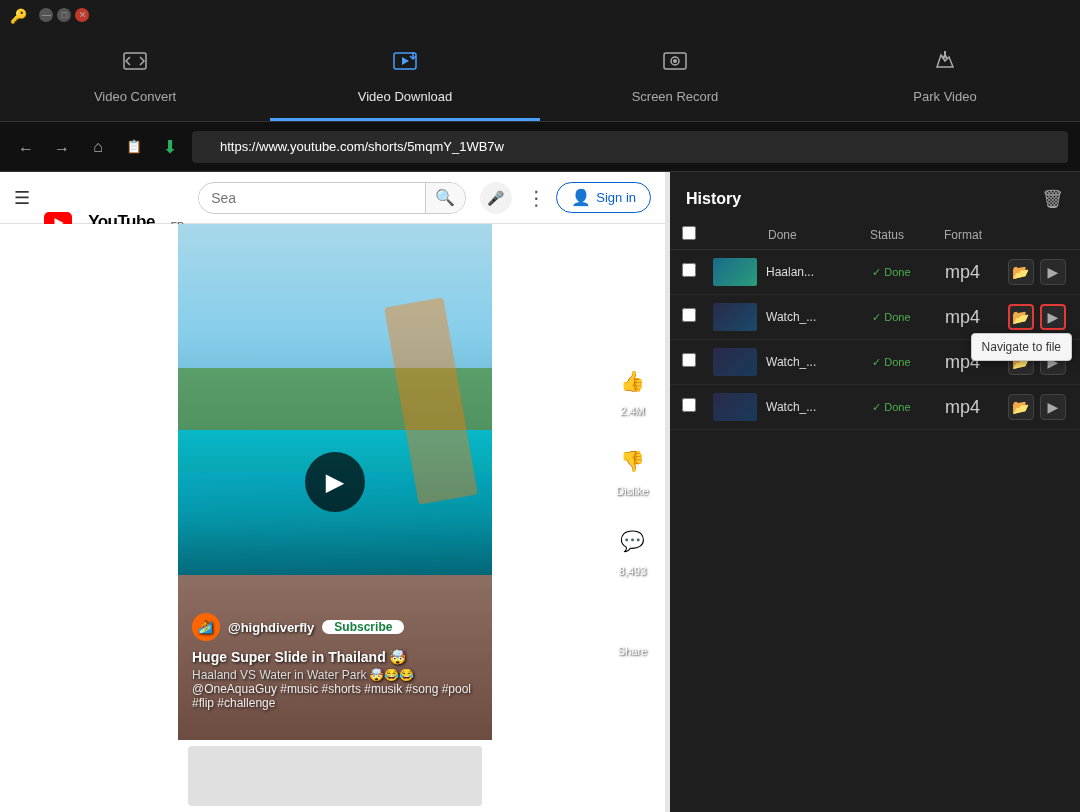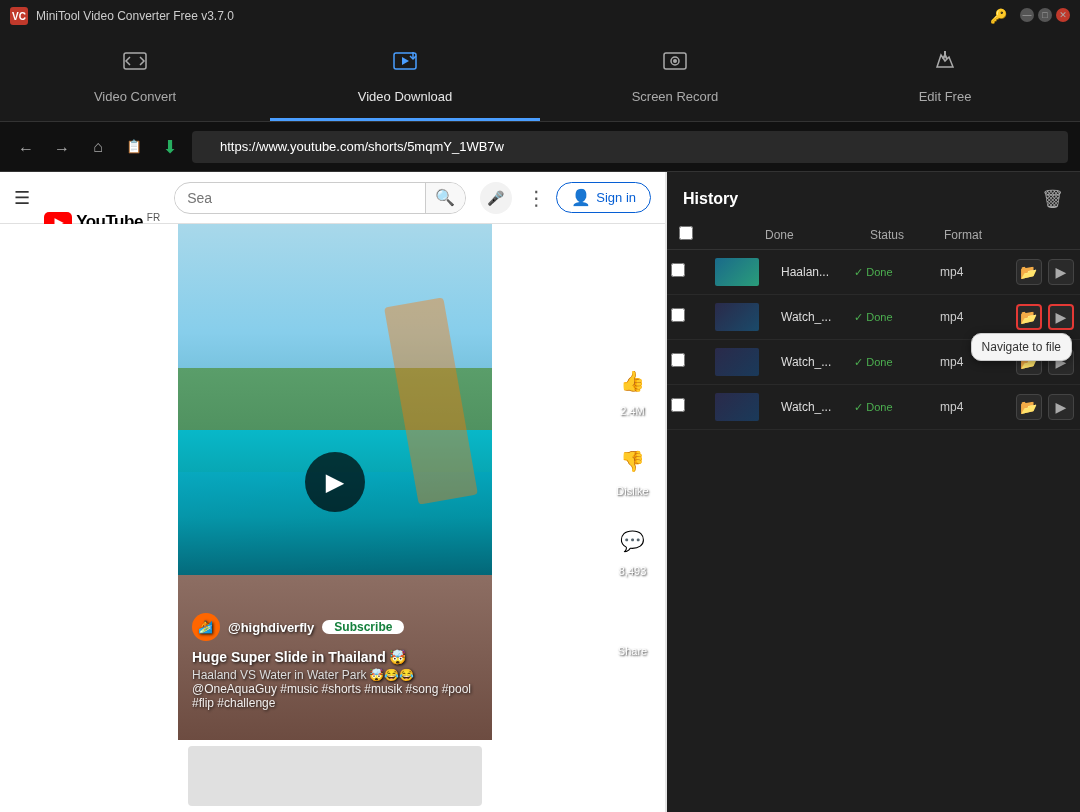--- a/index.html
+++ b/index.html
@@ -83,21 +83,21 @@
 
     
     .yt-header {
       background: #fff;
       height: 52px;
       display: flex; align-items: center;
       padding: 0 14px; gap: 14px;
       border-bottom: 1px solid #e0e0e0;
     }
     .yt-menu-icon { font-size: 18px; color: #333; cursor: pointer; }
-    .yt-logo { display: flex; align-items: flex-start; gap: 4px; cursor: pointer; margin-top: 48px; }
+    .yt-logo { display: flex; align-items: flex-end; gap: 16px; cursor: pointer; margin-top: 48px; }
     .yt-logo-icon {
       width: 28px; height: 20px; background: #ff0000;
       border-radius: 5px; display: flex; align-items: center; justify-content: center;
     }
     .yt-logo-icon::after {
       content: '▶'; color: #fff; font-size: 12px; margin-left: 2px;
     }
     .yt-logo-text { font-size: 17px; font-weight: bold; color: #000; letter-spacing: -0.5px; }
     .yt-logo-sup { font-size: 10px; color: #555; vertical-align: super; }
     .yt-search-bar {
@@ -166,55 +166,55 @@
       border-radius: 50%; display: flex; align-items: center; justify-content: center;
       font-size: 20px;
     }
     .video-action-label { font-size: 11px; color: #fff; text-shadow: 1px 1px 2px rgba(0,0,0,0.8); }
 
     
     .history-pane {
       flex: 1;
       background: #1e1e1e;
       display: flex; flex-direction: column;
-      border-left: 2px solid #e5e5e5;
+      border-left: 5px solid #e5e5e5;
     }
     .history-header {
       padding: 16px 16px 10px;
       display: flex; align-items: center; justify-content: space-between;
     }
     .history-title { font-size: 16px; font-weight: 600; color: #fff; }
     .history-delete-btn {
       background: none; border: none; color: #aaa; font-size: 18px; cursor: pointer;
     }
     .history-table-header {
       display: grid; grid-template-columns: 28px 50px 1fr 70px 60px 60px;
       padding: 6px 12px; border-bottom: 1px solid #333;
       font-size: 12px; color: #aaa; align-items: center; gap: 4px;
     }
     .history-row {
       display: grid; grid-template-columns: 28px 50px 1fr 70px 60px 60px;
-      padding: 8px 4px; border-bottom: 1px solid #2a2a2a;
-      align-items: center; gap: 16px; cursor: pointer;
+      padding: 8px 12px; border-bottom: 1px solid #2a2a2a;
+      align-items: center; gap: 3px; cursor: pointer;
     }
     .history-checkbox {
       width: 14px; height: 14px; border: 1px solid #555; border-radius: 2px;
       background: transparent; cursor: pointer;
     }
     .history-thumb {
       width: 44px; height: 28px; background: #333; border-radius: 2px;
       overflow: hidden;
     }
     .history-thumb-inner {
       width: 100%; height: 100%;
       background: linear-gradient(135deg, #1a6a8a, #2a9d7a);
     }
     .history-filename { font-size: 12px; color: #ddd; overflow: hidden; text-overflow: ellipsis; white-space: nowrap; }
     .history-status { font-size: 11px; color: #4caf50; display: flex; align-items: center; gap: 2px; }
-    .history-format { font-size: 12px; color: #ccc; }
+    .history-format { font-size: 18px; color: #ccc; }
     .history-actions { display: flex; gap: 6px; align-items: center; }
     .history-action-btn {
       width: 26px; height: 26px; background: #2a2a2a; border: 1px solid #444;
       border-radius: 4px; display: flex; align-items: center; justify-content: center;
       cursor: pointer; color: #aaa; font-size: 14px;
     }
 
     
     .tooltip-popup {
       position: absolute;
@@ -234,24 +234,20 @@
     }
 
     .history-rows-container {
       position: relative;
     }
   </style>
 </head>
 <body>
 
 <div class="title-bar">
-  <div class="title-bar-left">
-    <div class="app-logo">VC</div>
-    <span class="title-bar-title">MiniTool Video Converter Free v3.7.0</span>
-  </div>
   <div class="title-bar-controls">
 
     <span style="color:#888;font-size:14px;margin-right:8px;">🔑</span>
     <button class="title-bar-btn min">—</button>
     <button class="title-bar-btn max">□</button>
     <button class="title-bar-btn close">✕</button>
   </div>
 </div>
 
 <div class="nav-tabs">
@@ -288,21 +284,21 @@
   </div>
   <div class="nav-tab">
     <span class="nav-tab-icon">
       <svg width="28" height="28" viewBox="0 0 28 28" fill="none">
         <path d="M6 20 L10 8 L14 14 L18 10 L22 20 Z" stroke="#aaa" stroke-width="1.5" fill="none"></path>
         <line x1="14" y1="4" x2="14" y2="8" stroke="#aaa" stroke-width="2"></line>
         <line x1="14" y1="8" x2="12" y2="12" stroke="#aaa" stroke-width="2"></line>
         <line x1="14" y1="8" x2="16" y2="12" stroke="#aaa" stroke-width="2"></line>
       </svg>
     </span>
-    <span>Edit Free</span>
+    <span>Park Video</span>
   </div>
 </div>
 
 <div class="url-bar-area">
   <button class="nav-btn">←</button>
   <button class="nav-btn">→</button>
   <button class="nav-btn">⌂</button>
   <button class="nav-btn" style="font-size:13px;">📋</button>
   <button class="nav-btn" style="color:#27ae60;font-size:18px;">⬇</button>
   <input class="url-input" value="https://www.youtube.com/shorts/5mqmY_1WB7w" style="">
@@ -438,21 +434,21 @@
           <div class="history-thumb-inner" style="background: linear-gradient(135deg, #2a2a4a, #1a4a6a);"></div>
         </div>
         <div class="history-filename">Watch_...</div>
         <div class="history-status">✓ Done</div>
         <div class="history-format">mp4</div>
         <div class="history-actions row-2-actions">
           <button class="history-action-btn" title="Navigate to file" style="border:2px solid #e53935; background:#2a2a2a;">📂</button>
           <button class="history-action-btn" title="Play" style="border:2px solid #e53935;">▶</button>
         </div>
 
-        <div class="tooltip-popup" style="position:absolute; right:8px; top:38px; z-index:50;border-radius:10px;">Navigate to file</div>
+        <div class="tooltip-popup" style="position:absolute; right:8px; top:38px; z-index:50;">Navigate to file</div>
       </div>
 
       <div class="history-row">
         <div>
           <input type="checkbox" class="history-checkbox" style="">
         </div>
         <div class="history-thumb">
           <div class="history-thumb-inner" style="background: linear-gradient(135deg, #2a2a4a, #1a3a5a);"></div>
         </div>
         <div class="history-filename">Watch_...</div>

